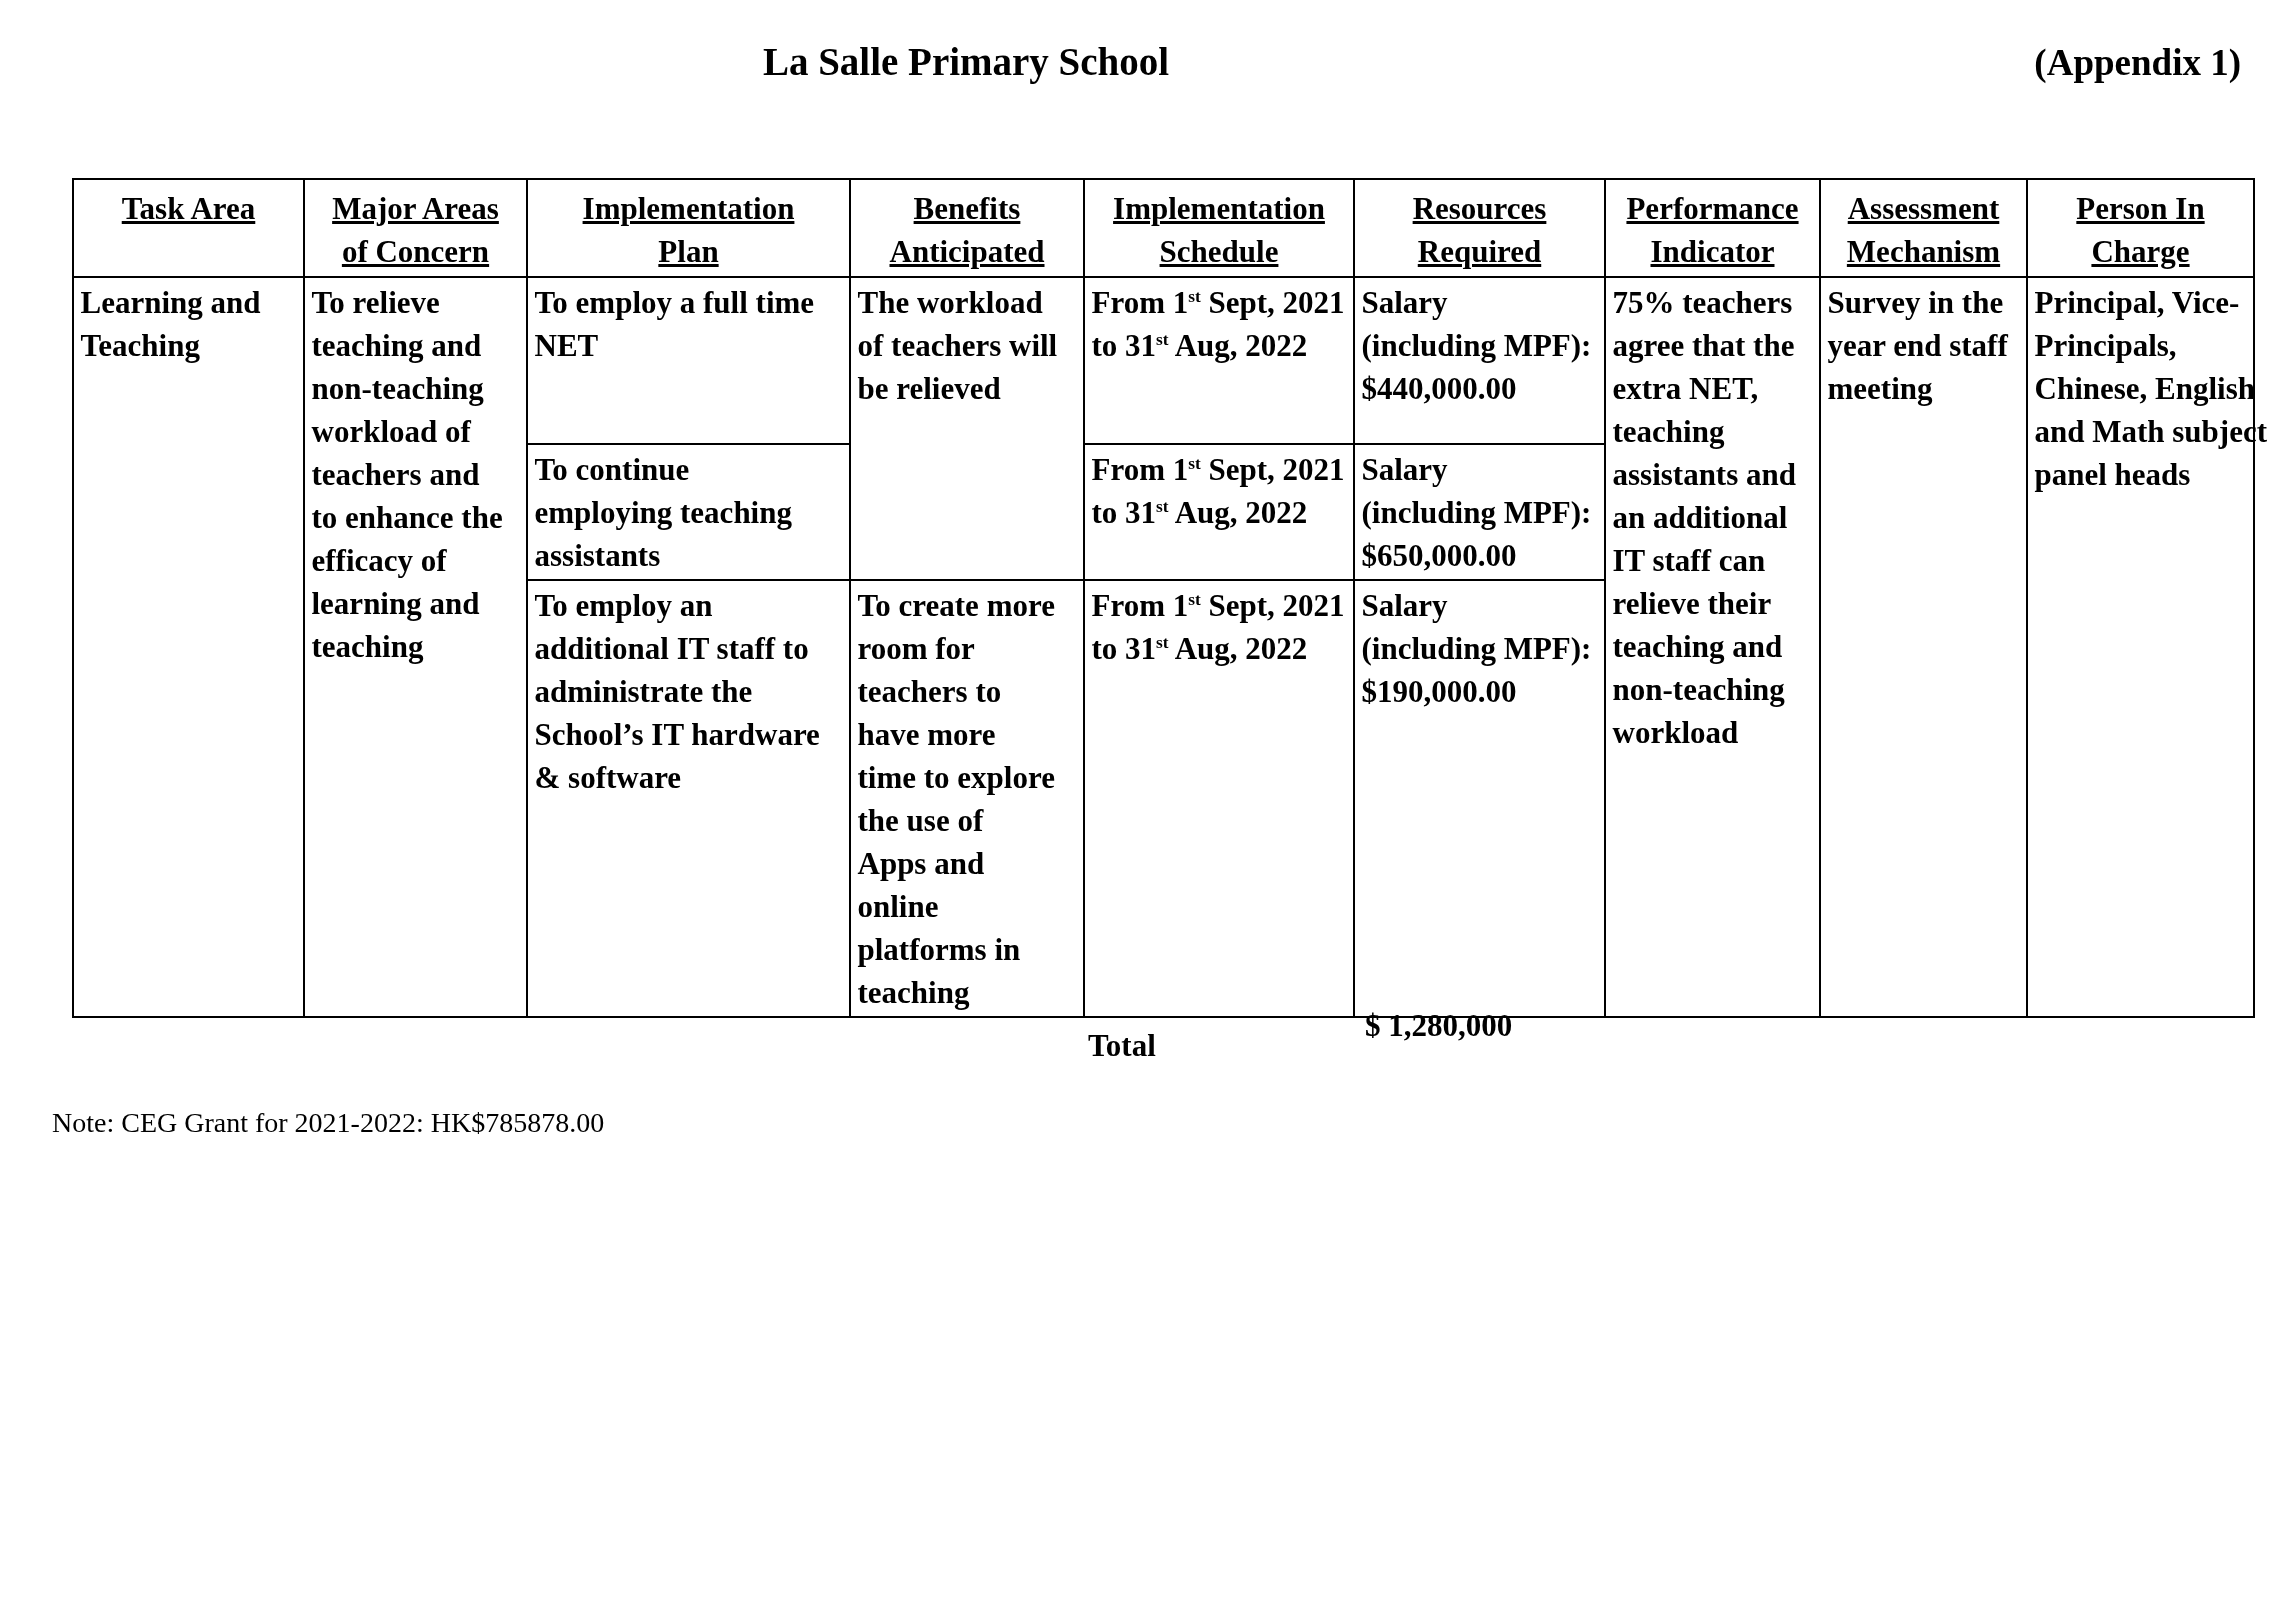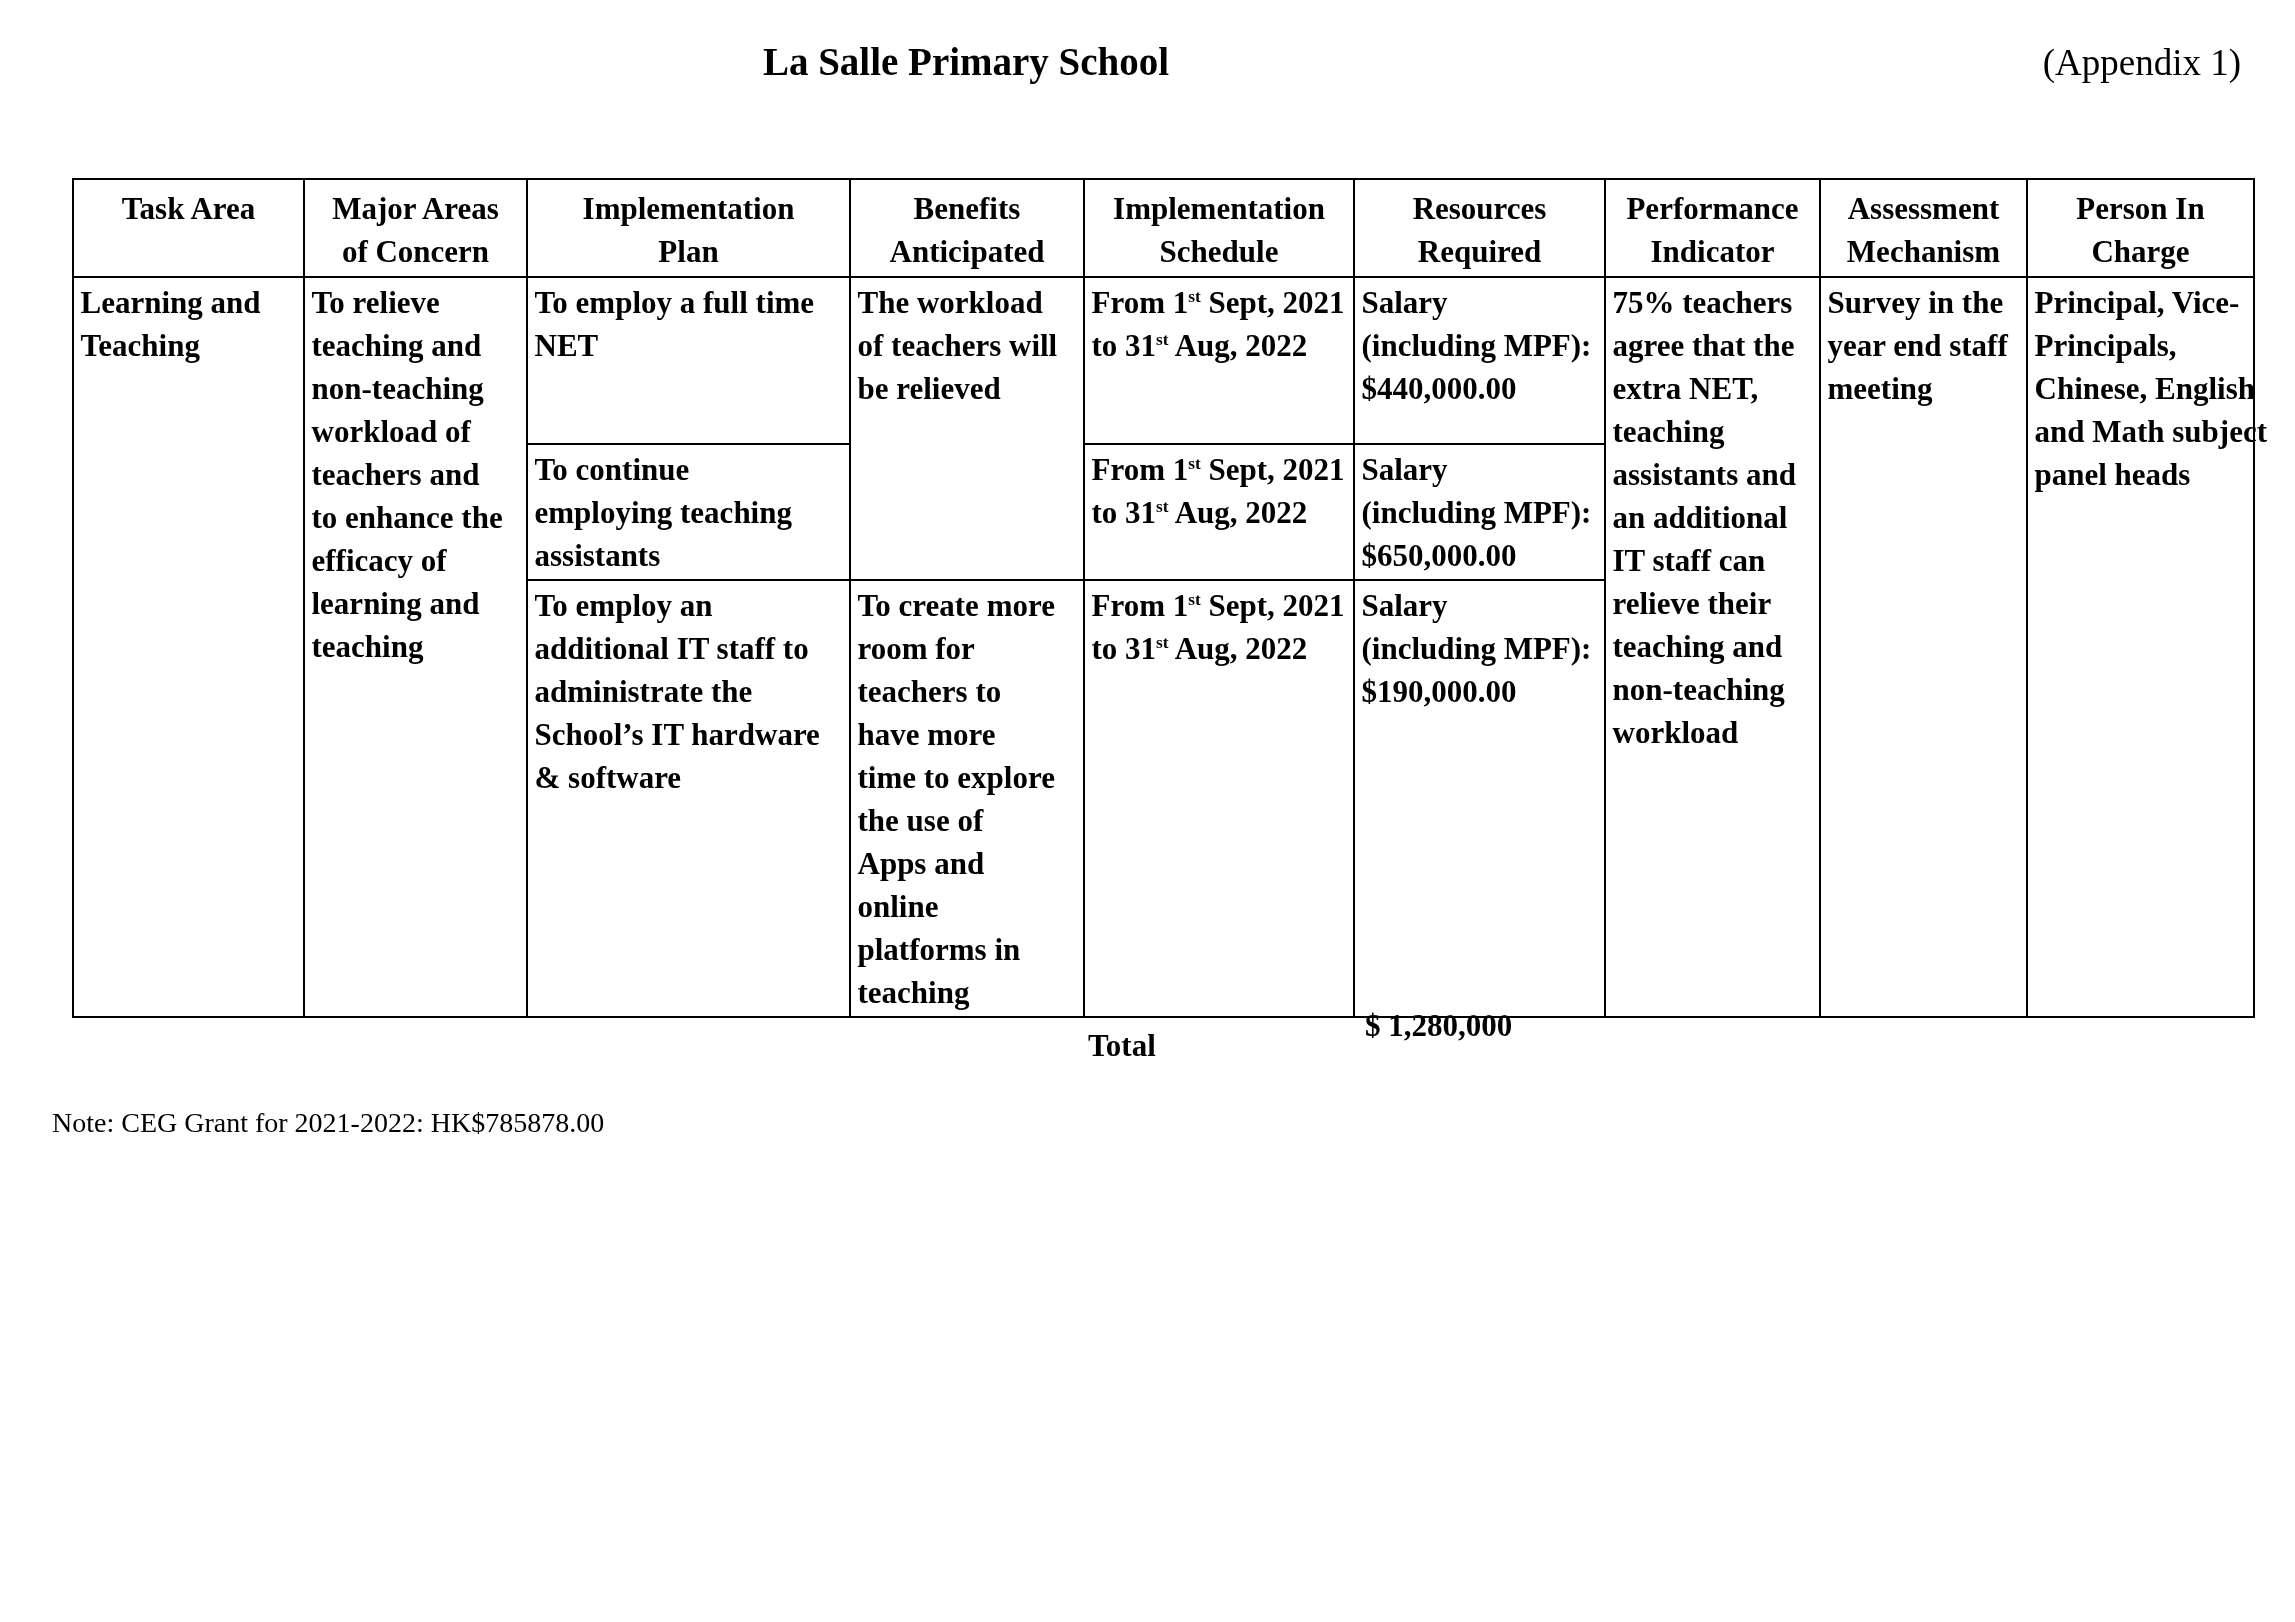--- a/index.html
+++ b/index.html
@@ -10,41 +10,41 @@
     position:relative;
   }
   .title-block {
     position:absolute; top:36px; left:0; width:1932px;
     text-align:center; font-weight:bold;
     font-size:39px; line-height:52px;
     white-space:nowrap;
   }
   .appendix {
     position:absolute; top:41px; right:54px;
-    font-weight:normal; font-size:37px; white-space:nowrap;
+    font-weight:bold; font-size:37px; white-space:nowrap;
   }
   table.grant-table {
     position:absolute; left:72px; top:178px;
     width:2182px; table-layout:fixed;
     border-collapse:collapse;
   }
   table.grant-table th, table.grant-table td {
     border:2.6px solid #000;
     vertical-align:top; text-align:left;
     font-size:31px; line-height:43px; font-weight:bold;
     padding:2.6px 3.9px 2.6px 6.5px;
     white-space:nowrap;
     overflow:visible;
   }
   table.grant-table th {
     text-align:center; font-weight:bold; padding:6.5px 2.6px 2.6px 2.6px;
   }
   td.pad-sm { padding-left:2.6px; }
   td.pad-md { padding-left:9.8px; }
-  tr.hdr-row { height:98px; }
+  tr.hdr-row { height:98px;text-decoration:underline; }
   tr.body-row-1 { height:167px; }
   tr.body-row-2 { height:129px; }
   tr.body-row-3 { height:424px; }
   sup.ord {
     font-size:0.56em; vertical-align:super; line-height:0;
   }
   .total-label {
     position:absolute; left:1088px; top:1004px;
     font-weight:bold; font-size:31px; line-height:43px; white-space:nowrap;margin-top:20px;
   }

